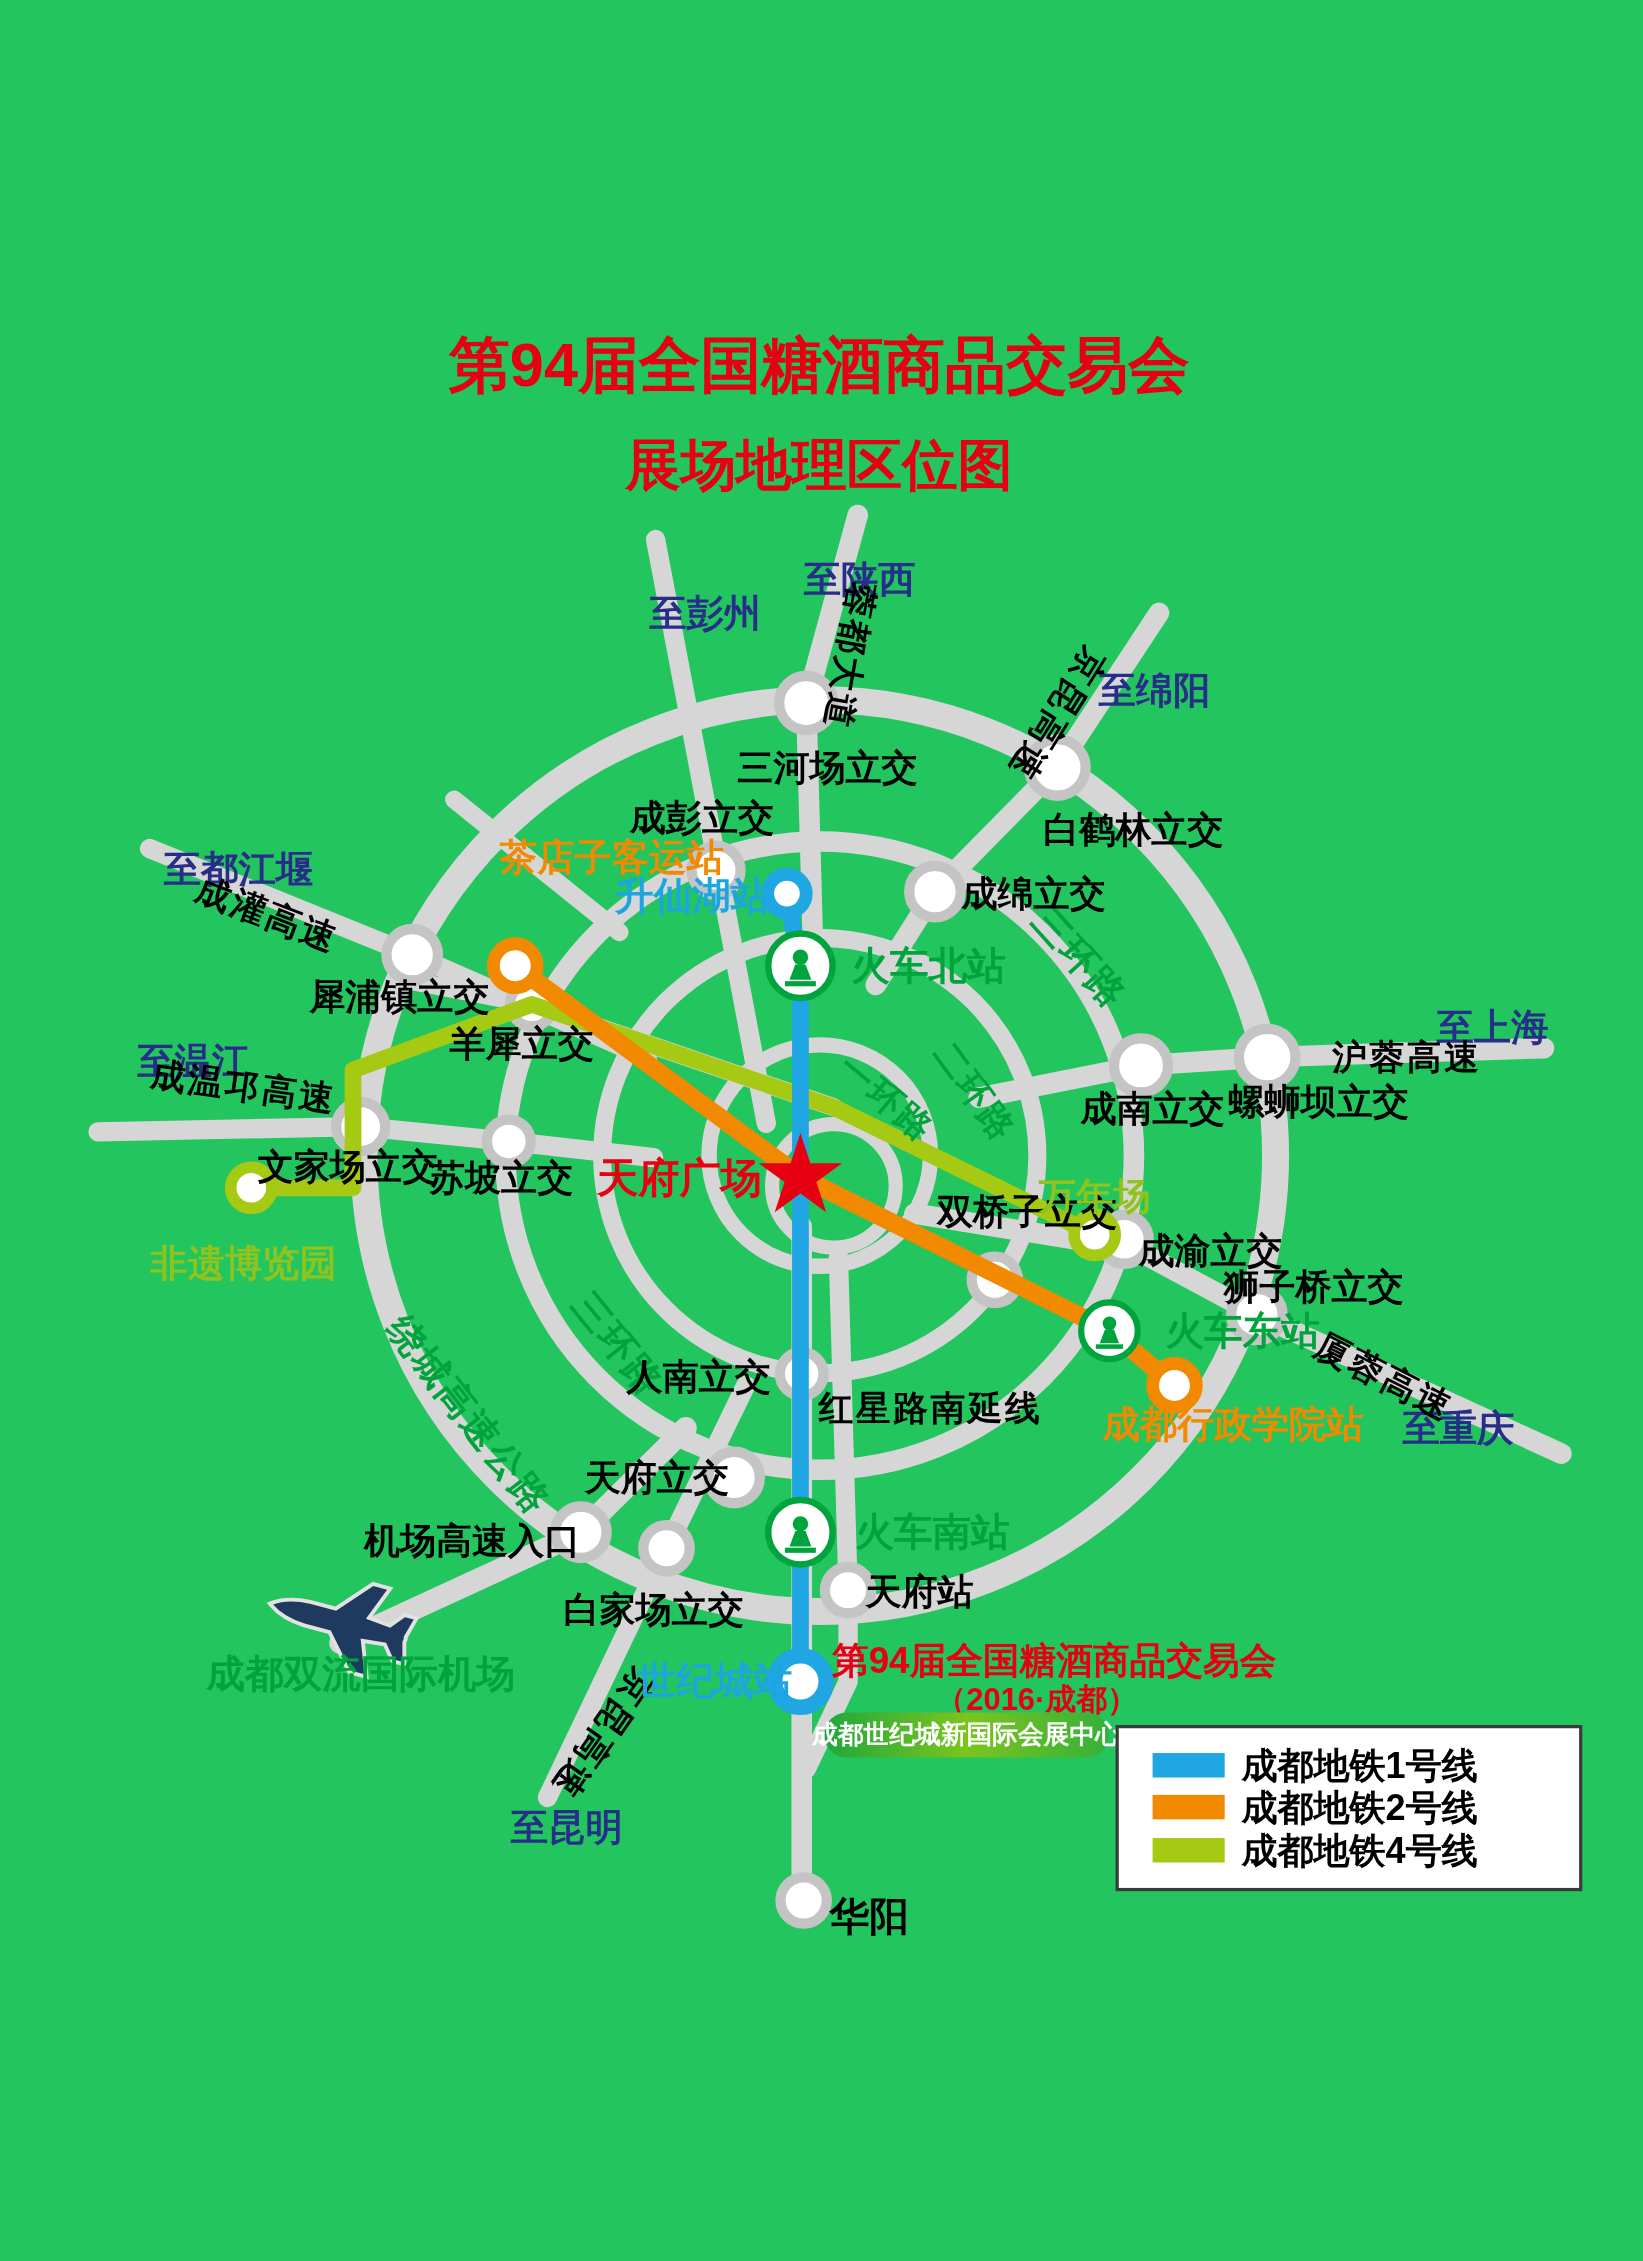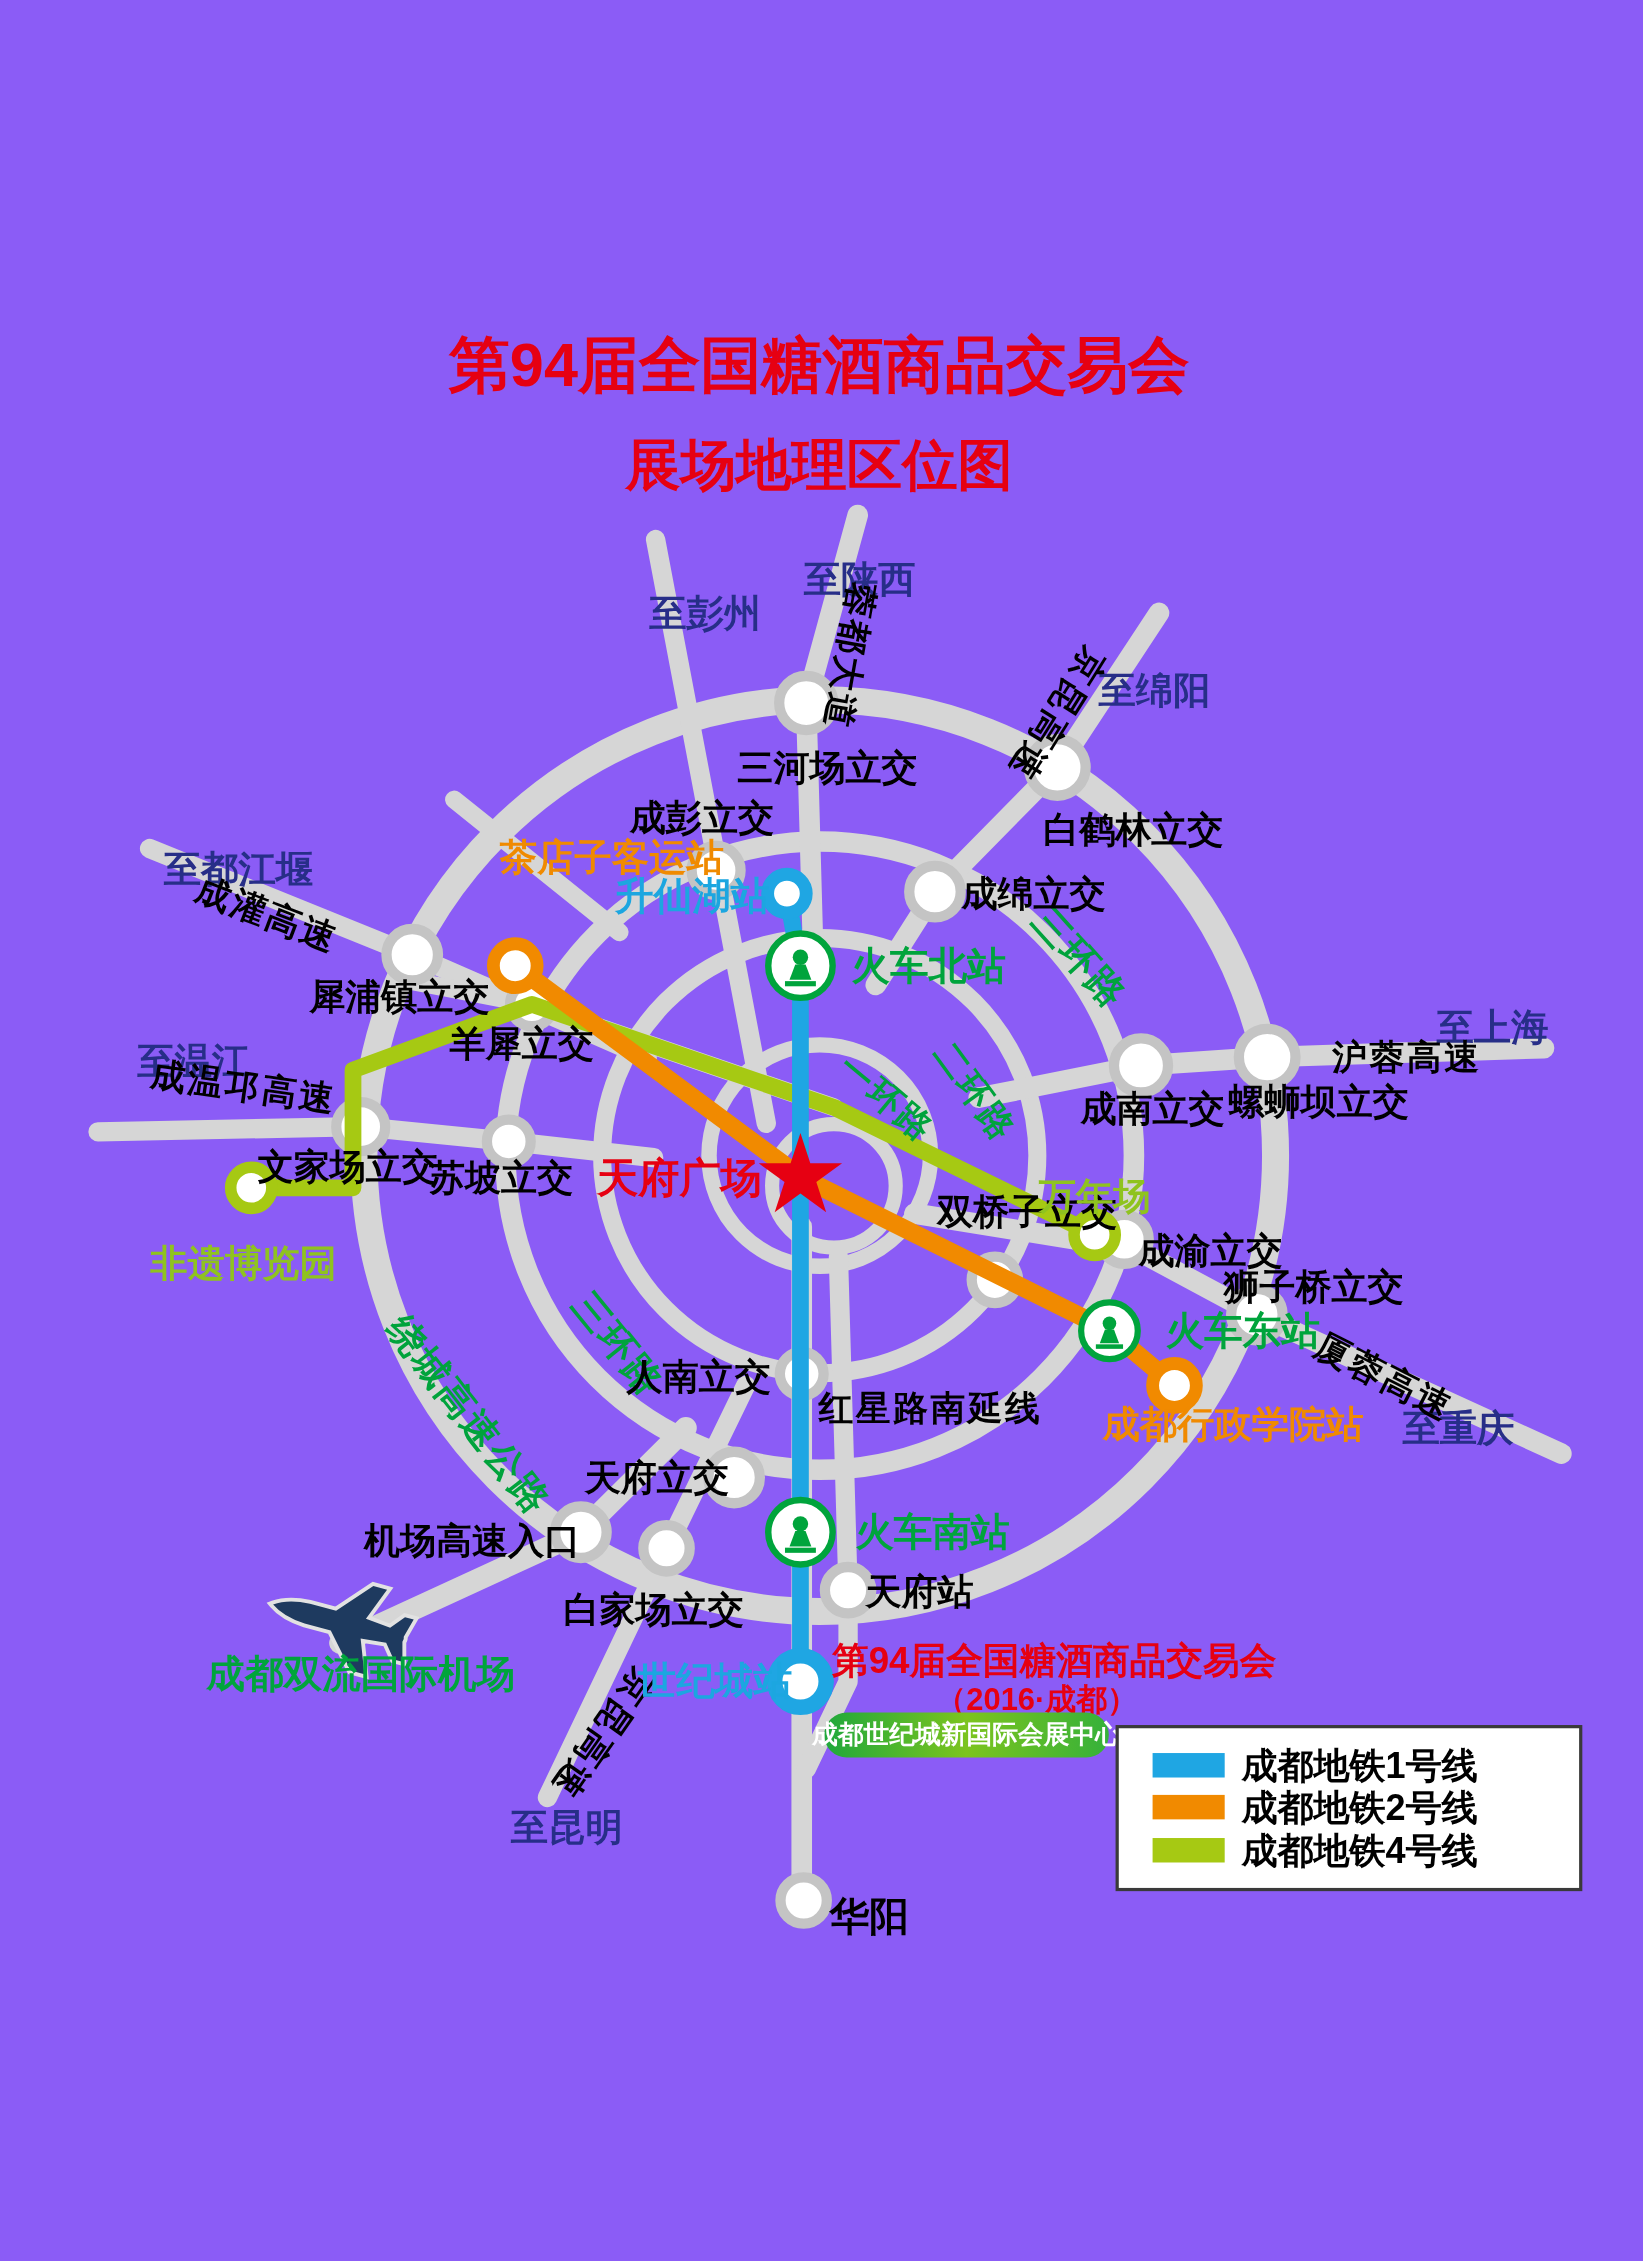--- a/index.html
+++ b/index.html
@@ -1,16 +1,16 @@
 <!DOCTYPE html>
 <html style="font-size:10.3px"><head>
 <meta charset="utf-8">
 <style>
   html,body{margin:0;padding:0;background:#ffffff;}
-  .page{position:relative;width:1644px;height:2261px;background:#8b5cf6;overflow:hidden;
+  .page{position:relative;width:1644px;height:2261px;background:#22c55e;overflow:hidden;
         font-family:"Liberation Sans","DejaVu Sans",sans-serif;}
   svg{display:block;}
   text{font-family:"Liberation Sans","DejaVu Sans",sans-serif;font-weight:bold;}
   .roadname{letter-spacing:4px;}
 </style>
 </head>
 <body>
 
 <div class="page">
 <svg width="1644" height="2261" viewBox="0 0 2553 3512" xmlns="http://www.w3.org/2000/svg">

